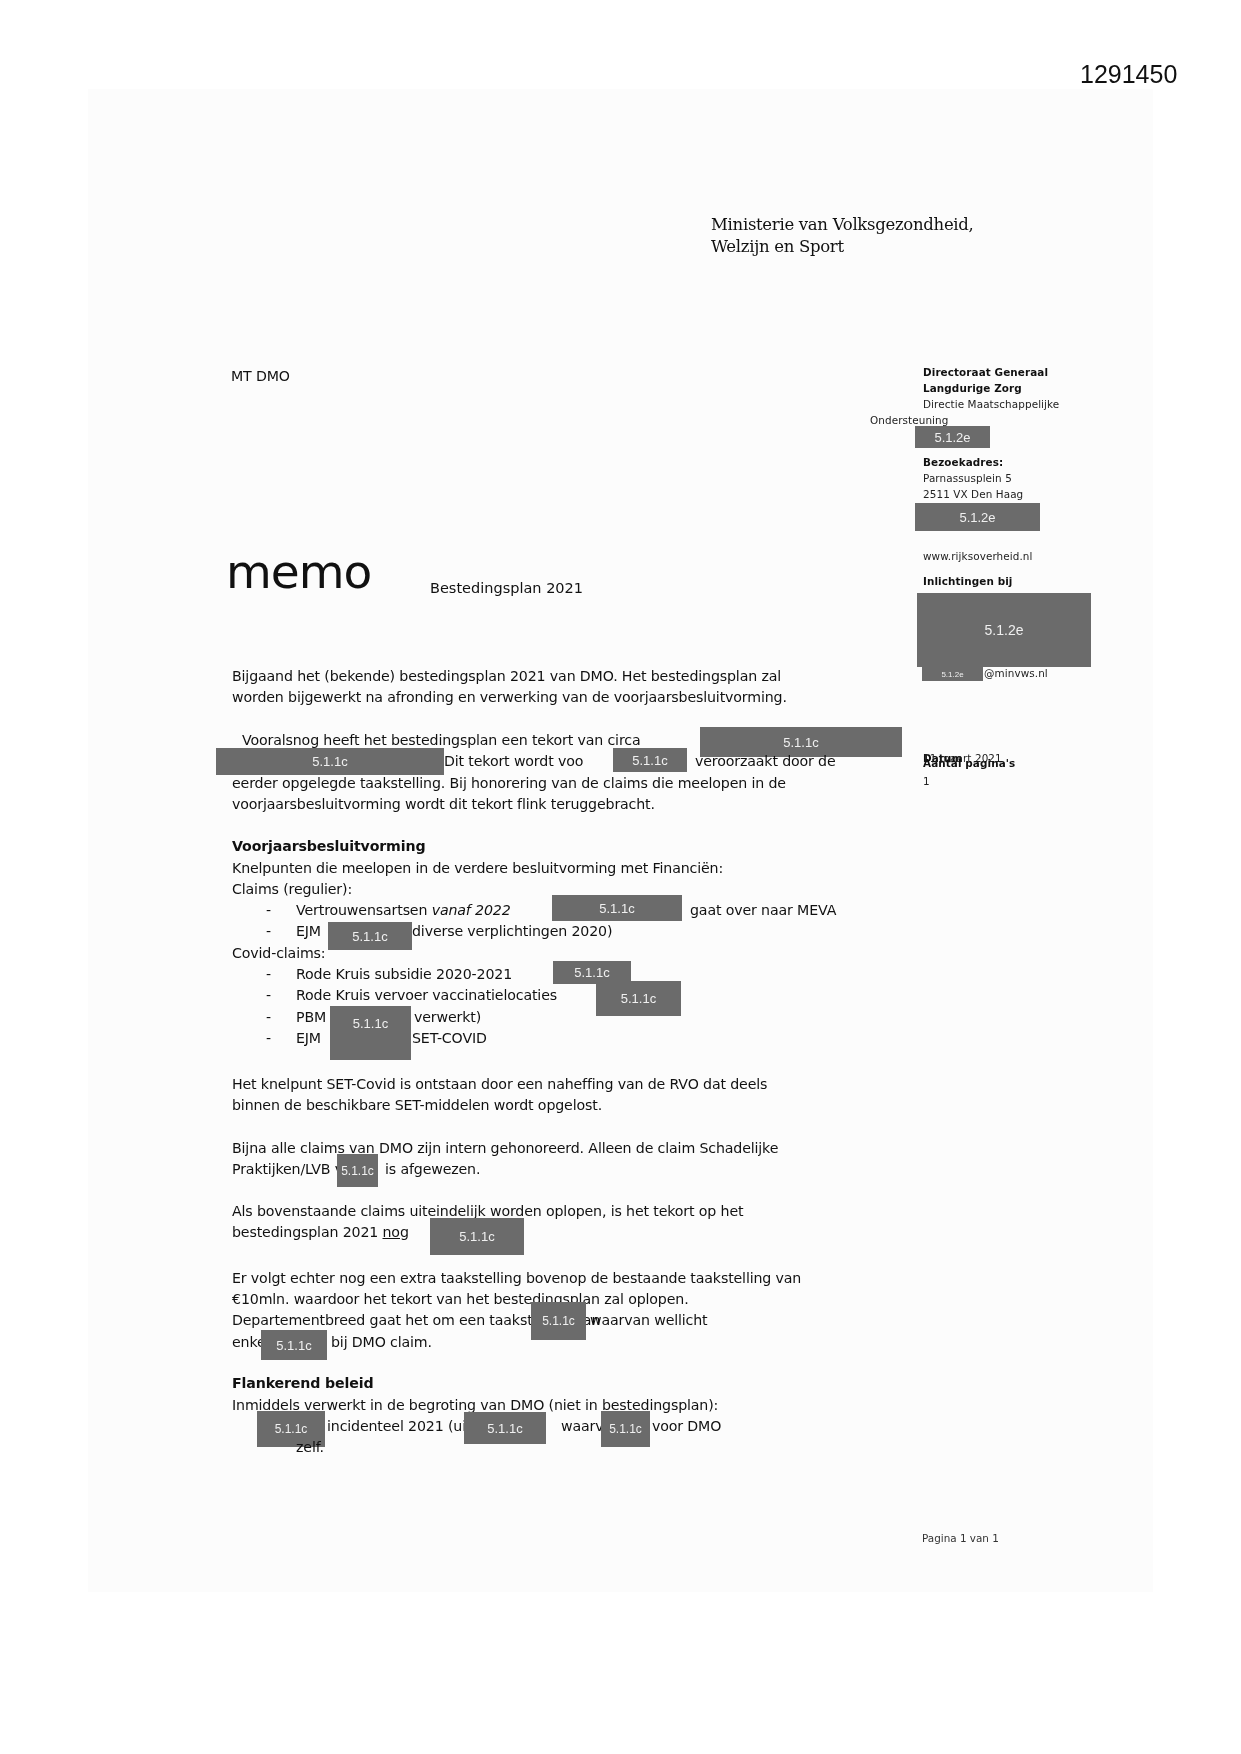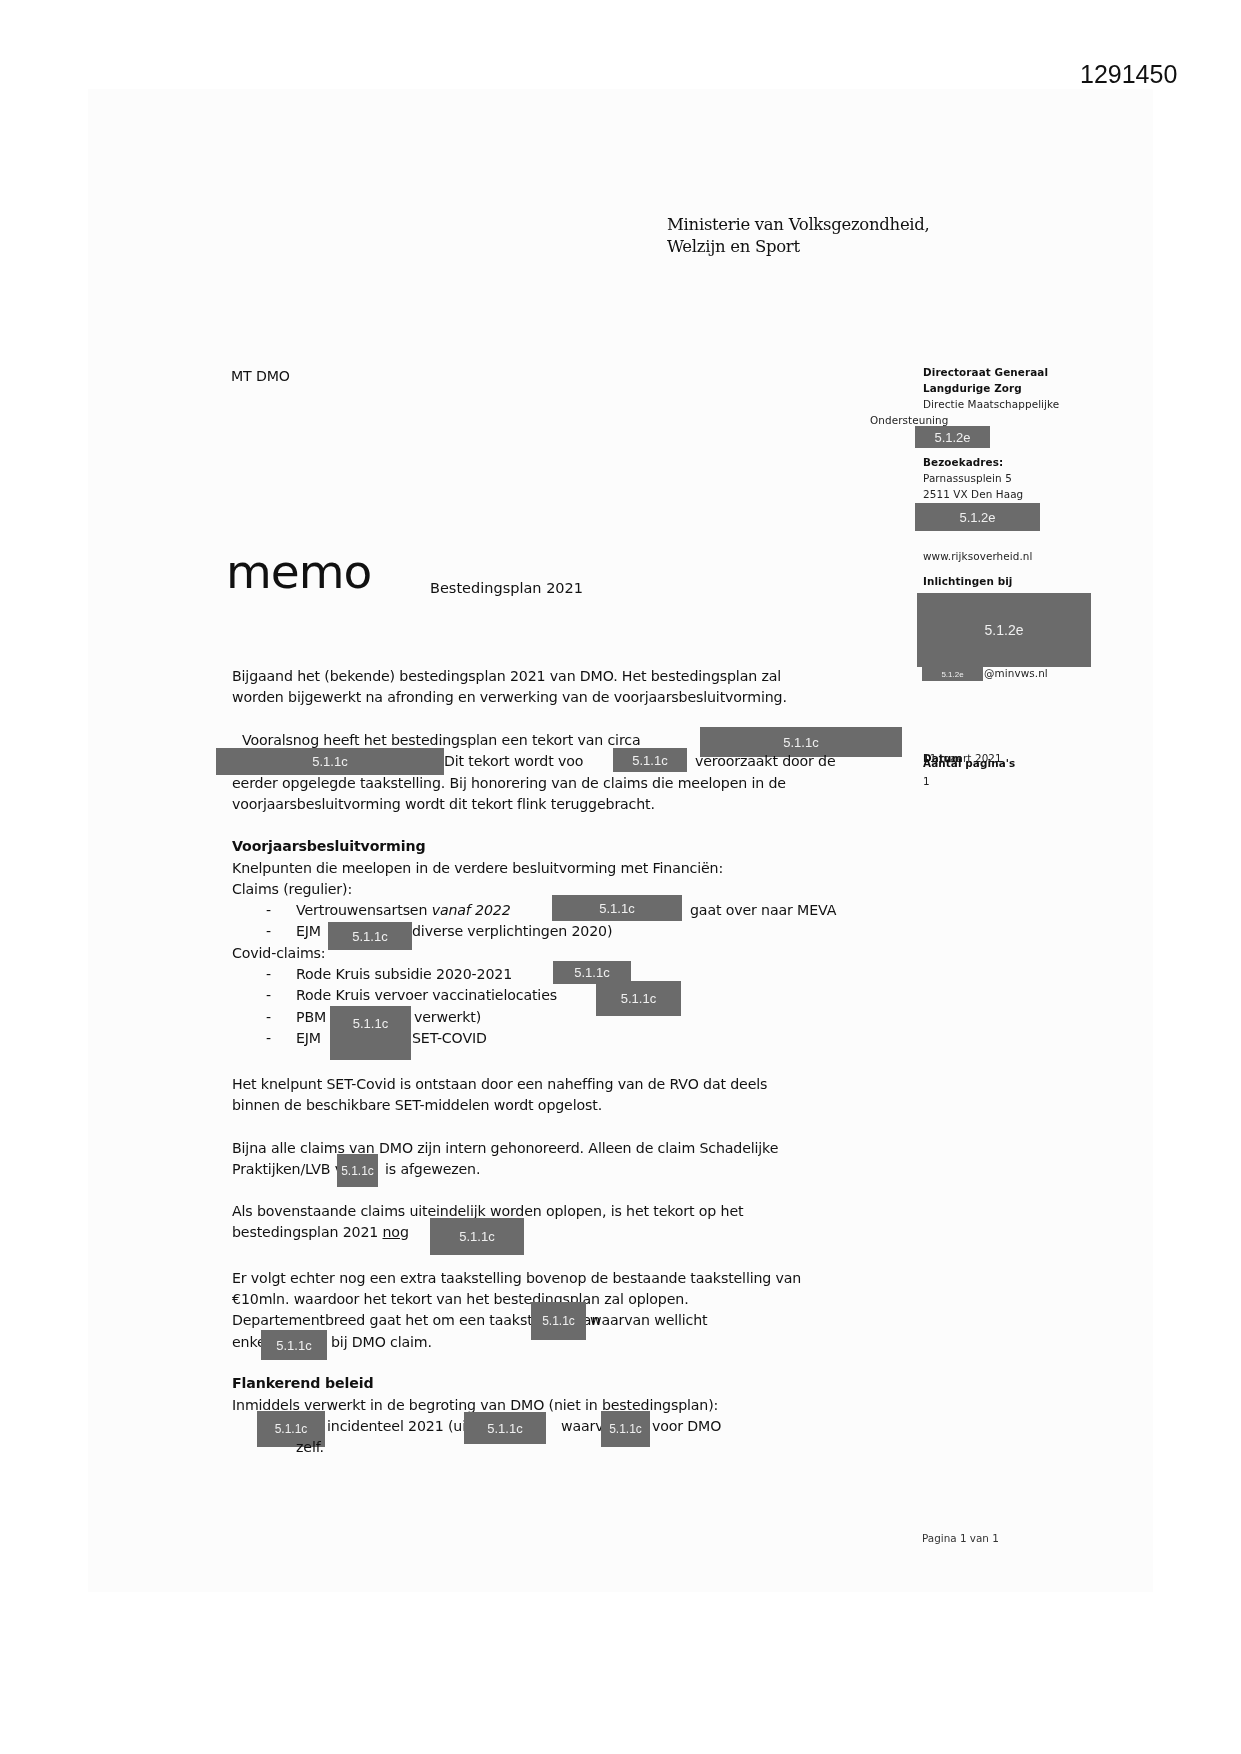--- a/index.html
+++ b/index.html
@@ -1,21 +1,21 @@
 <!DOCTYPE html>
 <html><head>
 <meta charset="utf-8">
 <style>
   html, body { margin: 0; padding: 0; background: #ffffff; }
   body { width: 1241px; height: 1754px; position: relative; overflow: hidden;
          font-family: "DejaVu Sans", sans-serif; color: #111; }
   .page-tint { position: absolute; left: 88px; top: 89px; width: 1065px; height: 1503px; background: #fcfcfc; }
   .abs { position: absolute; white-space: nowrap; }
   .docnum { font-family: "Liberation Sans", sans-serif; font-size: 25px; color: #111; }
-  .ministry { font-family: "DejaVu Serif", serif; font-size: 16.5px; line-height: 22px; color: #111; letter-spacing: -0.3px; }
+  .ministry { font-family: "DejaVu Serif", serif; font-size: 16.5px; line-height: 22px; color: #111; letter-spacing: -0.3px; margin-left: 44px; }
   .body { font-family: "DejaVu Sans", sans-serif; font-size: 14.2px; color: #111; letter-spacing: -0.15px; }
   .memo { font-family: "DejaVu Sans", sans-serif; font-size: 47px; color: #111; letter-spacing: -1px; }
   .subject { font-family: "DejaVu Sans", sans-serif; font-size: 14.5px; color: #111; }
   .side { font-family: "DejaVu Sans", sans-serif; font-size: 10.4px; color: #222; letter-spacing: 0.1px; }
   .side.b { font-weight: bold; color: #111; }
   .bold { font-weight: bold; }
   .ital { font-style: italic; }
   .ul { text-decoration: underline; margin-top: 12px; }
   .redact { position: absolute; background: #6b6b6b; color: #f0f0f0;
             font-family: "Liberation Sans", sans-serif; font-size: 13px;

